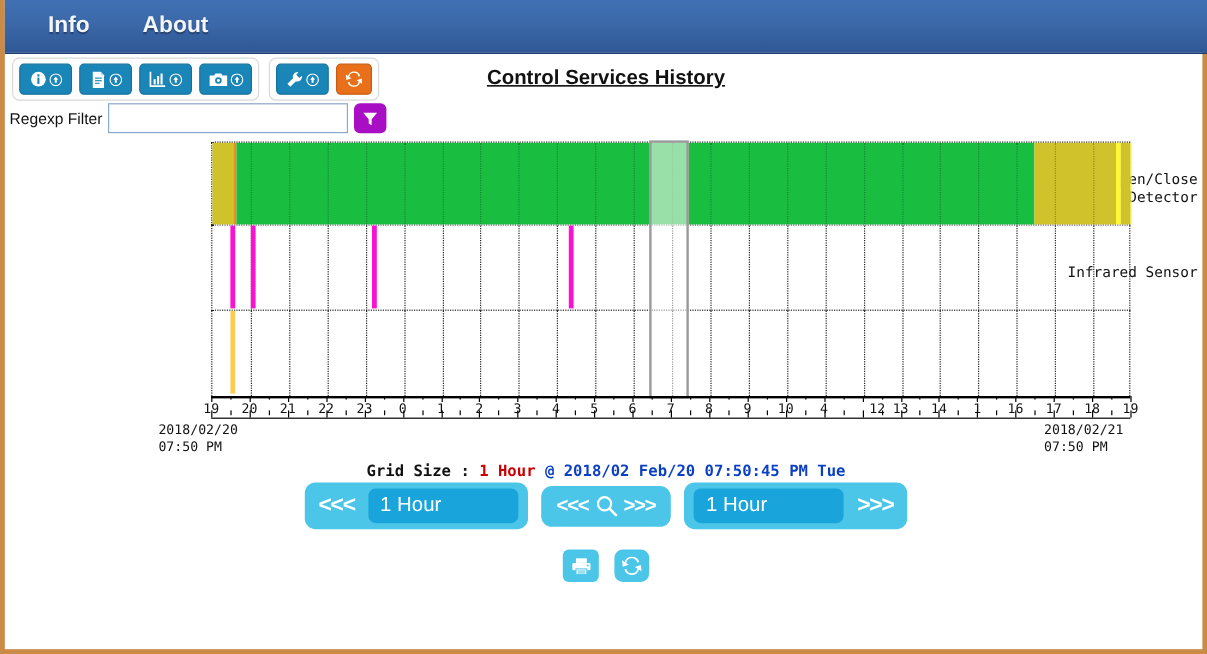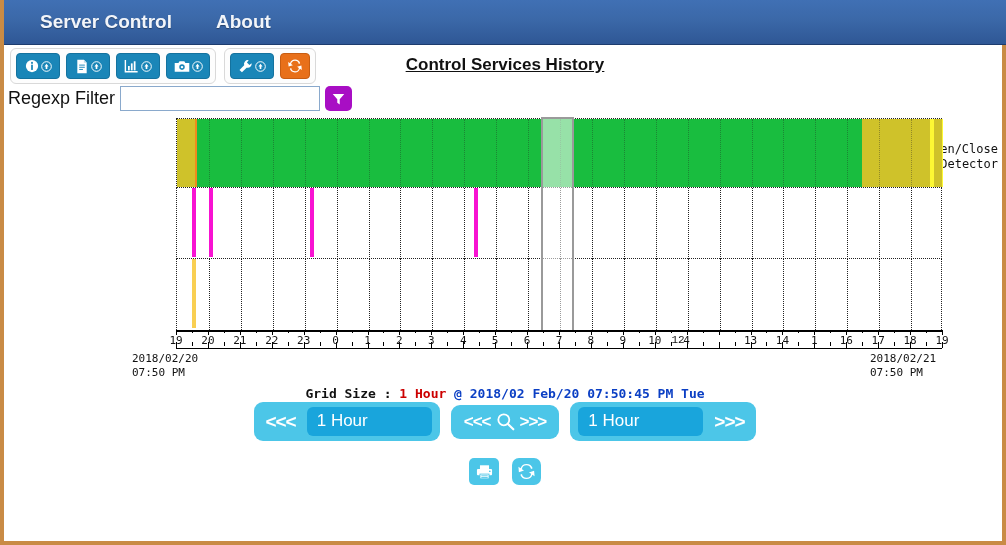--- a/index.html
+++ b/index.html
@@ -57,21 +57,21 @@
     text-align:center; font-size:17px; font-weight:bold;
     color:#111; text-decoration:underline;
     pointer-events:none;
   }
   #title span { text-decoration:underline; }
   
   #filter-row {
     position:absolute; left:4px; top:86px;
     display:flex; align-items:center; gap:5px;
   }
-  #filter-label { font-size:18px; color:#111; }
+  #filter-label { font-size:13px; color:#111; }
   #filter-input {
     width:200px; height:25px;
     border:1px solid #8aa9cc; outline:none;
     font-size:13px; padding:2px 4px;
     font-family:"Liberation Sans", sans-serif;
   }
   #filter-btn {
     width:27px; height:25px; border-radius:5px;
     background:#a80ec4; border:none; cursor:pointer;
     display:flex; align-items:center; justify-content:center;
@@ -173,21 +173,21 @@
     border-radius:5px; padding:4px 9px; flex:1; cursor:pointer;
   }
   .icon-btn { cursor:pointer; display:flex; align-items:center; }
 </style>
 </head>
 <body>
 
 <div id="page">
 
   <div id="navbar">
-    <div class="nav-item">Server Control</div>
+    <div class="nav-item">Info</div>
     <div class="nav-item">About</div>
   </div>
 
   <div id="toolbar">
     <div class="btn-group">
 
       <div class="tb-btn">
         <svg width="14" height="14" viewBox="0 0 16 16">
           <circle cx="8" cy="8" r="7" fill="#fff"></circle>
           <rect x="7" y="6.5" width="2" height="6" fill="#1a86b8"></rect>
@@ -269,20 +269,23 @@
       <svg width="15" height="14" viewBox="0 0 16 16">
         <path d="M1.4 2.2 H14.6 L9.4 8.4 V14.2 L6.6 12.4 V8.4 Z" fill="#fff"></path>
       </svg>
     </div>
   </div>
 
   <div id="chart-wrap">
     <div class="row-label" style="top:24px;">
         <div>Door Open/Close</div>
         <div>Detector</div>
+      </div>
+    <div class="row-label" style="top:102px;">
+        <div>Infrared Sensor</div>
       </div>
 
     <div id="plot">
       <div class="lane" id="lane0">
           <div class="seg" style="left: 0px; width: 18.1925px; background: rgb(207, 194, 42);"></div>
           <div class="seg" style="left: 18.1925px; width: 1.59583px; background: rgb(239, 138, 28);"></div>
           <div class="seg" style="left: 19.7883px; width: 664.824px; background: rgb(25, 189, 63);"></div>
           <div class="seg" style="left: 684.612px; width: 68.6208px; background: rgb(207, 194, 42);"></div>
           <div class="seg" style="left: 753.233px; width: 3.83px; background: rgb(253, 248, 52);"></div>
           <div class="seg" style="left: 757.063px; width: 8.29833px; background: rgb(207, 194, 42);"></div>
@@ -452,21 +455,21 @@
         <div class="axis-num" style="left: 650.75px;">10</div>
         <div class="axis-tick minor" style="left: 666.708px;"></div>
         <div class="axis-tick lower minor" style="left: 666.708px;"></div>
         <div class="axis-tick" style="left: 682.667px;"></div>
         <div class="axis-tick lower" style="left: 682.667px;"></div>
         <div class="axis-num" style="left: 682.667px;">4</div>
         <div class="axis-tick minor" style="left: 698.625px;"></div>
         <div class="axis-tick lower minor" style="left: 698.625px;"></div>
         <div class="axis-tick" style="left: 714.583px;"></div>
         <div class="axis-tick lower" style="left: 714.583px;"></div>
-        <div class="axis-num" style="left: 674px; font-family: Liberation Mono, monospace;">12</div>
+        <div class="axis-num" style="left: 727px;">12</div>
         <div class="axis-tick minor" style="left: 730.542px;"></div>
         <div class="axis-tick lower minor" style="left: 730.542px;"></div>
         <div class="axis-tick" style="left: 746.5px;"></div>
         <div class="axis-tick lower" style="left: 746.5px;"></div>
         <div class="axis-num" style="left: 746.5px;">13</div>
         <div class="axis-tick minor" style="left: 762.458px;"></div>
         <div class="axis-tick lower minor" style="left: 762.458px;"></div>
         <div class="axis-tick" style="left: 778.417px;"></div>
         <div class="axis-tick lower" style="left: 778.417px;"></div>
         <div class="axis-num" style="left: 778.417px;">14</div>

